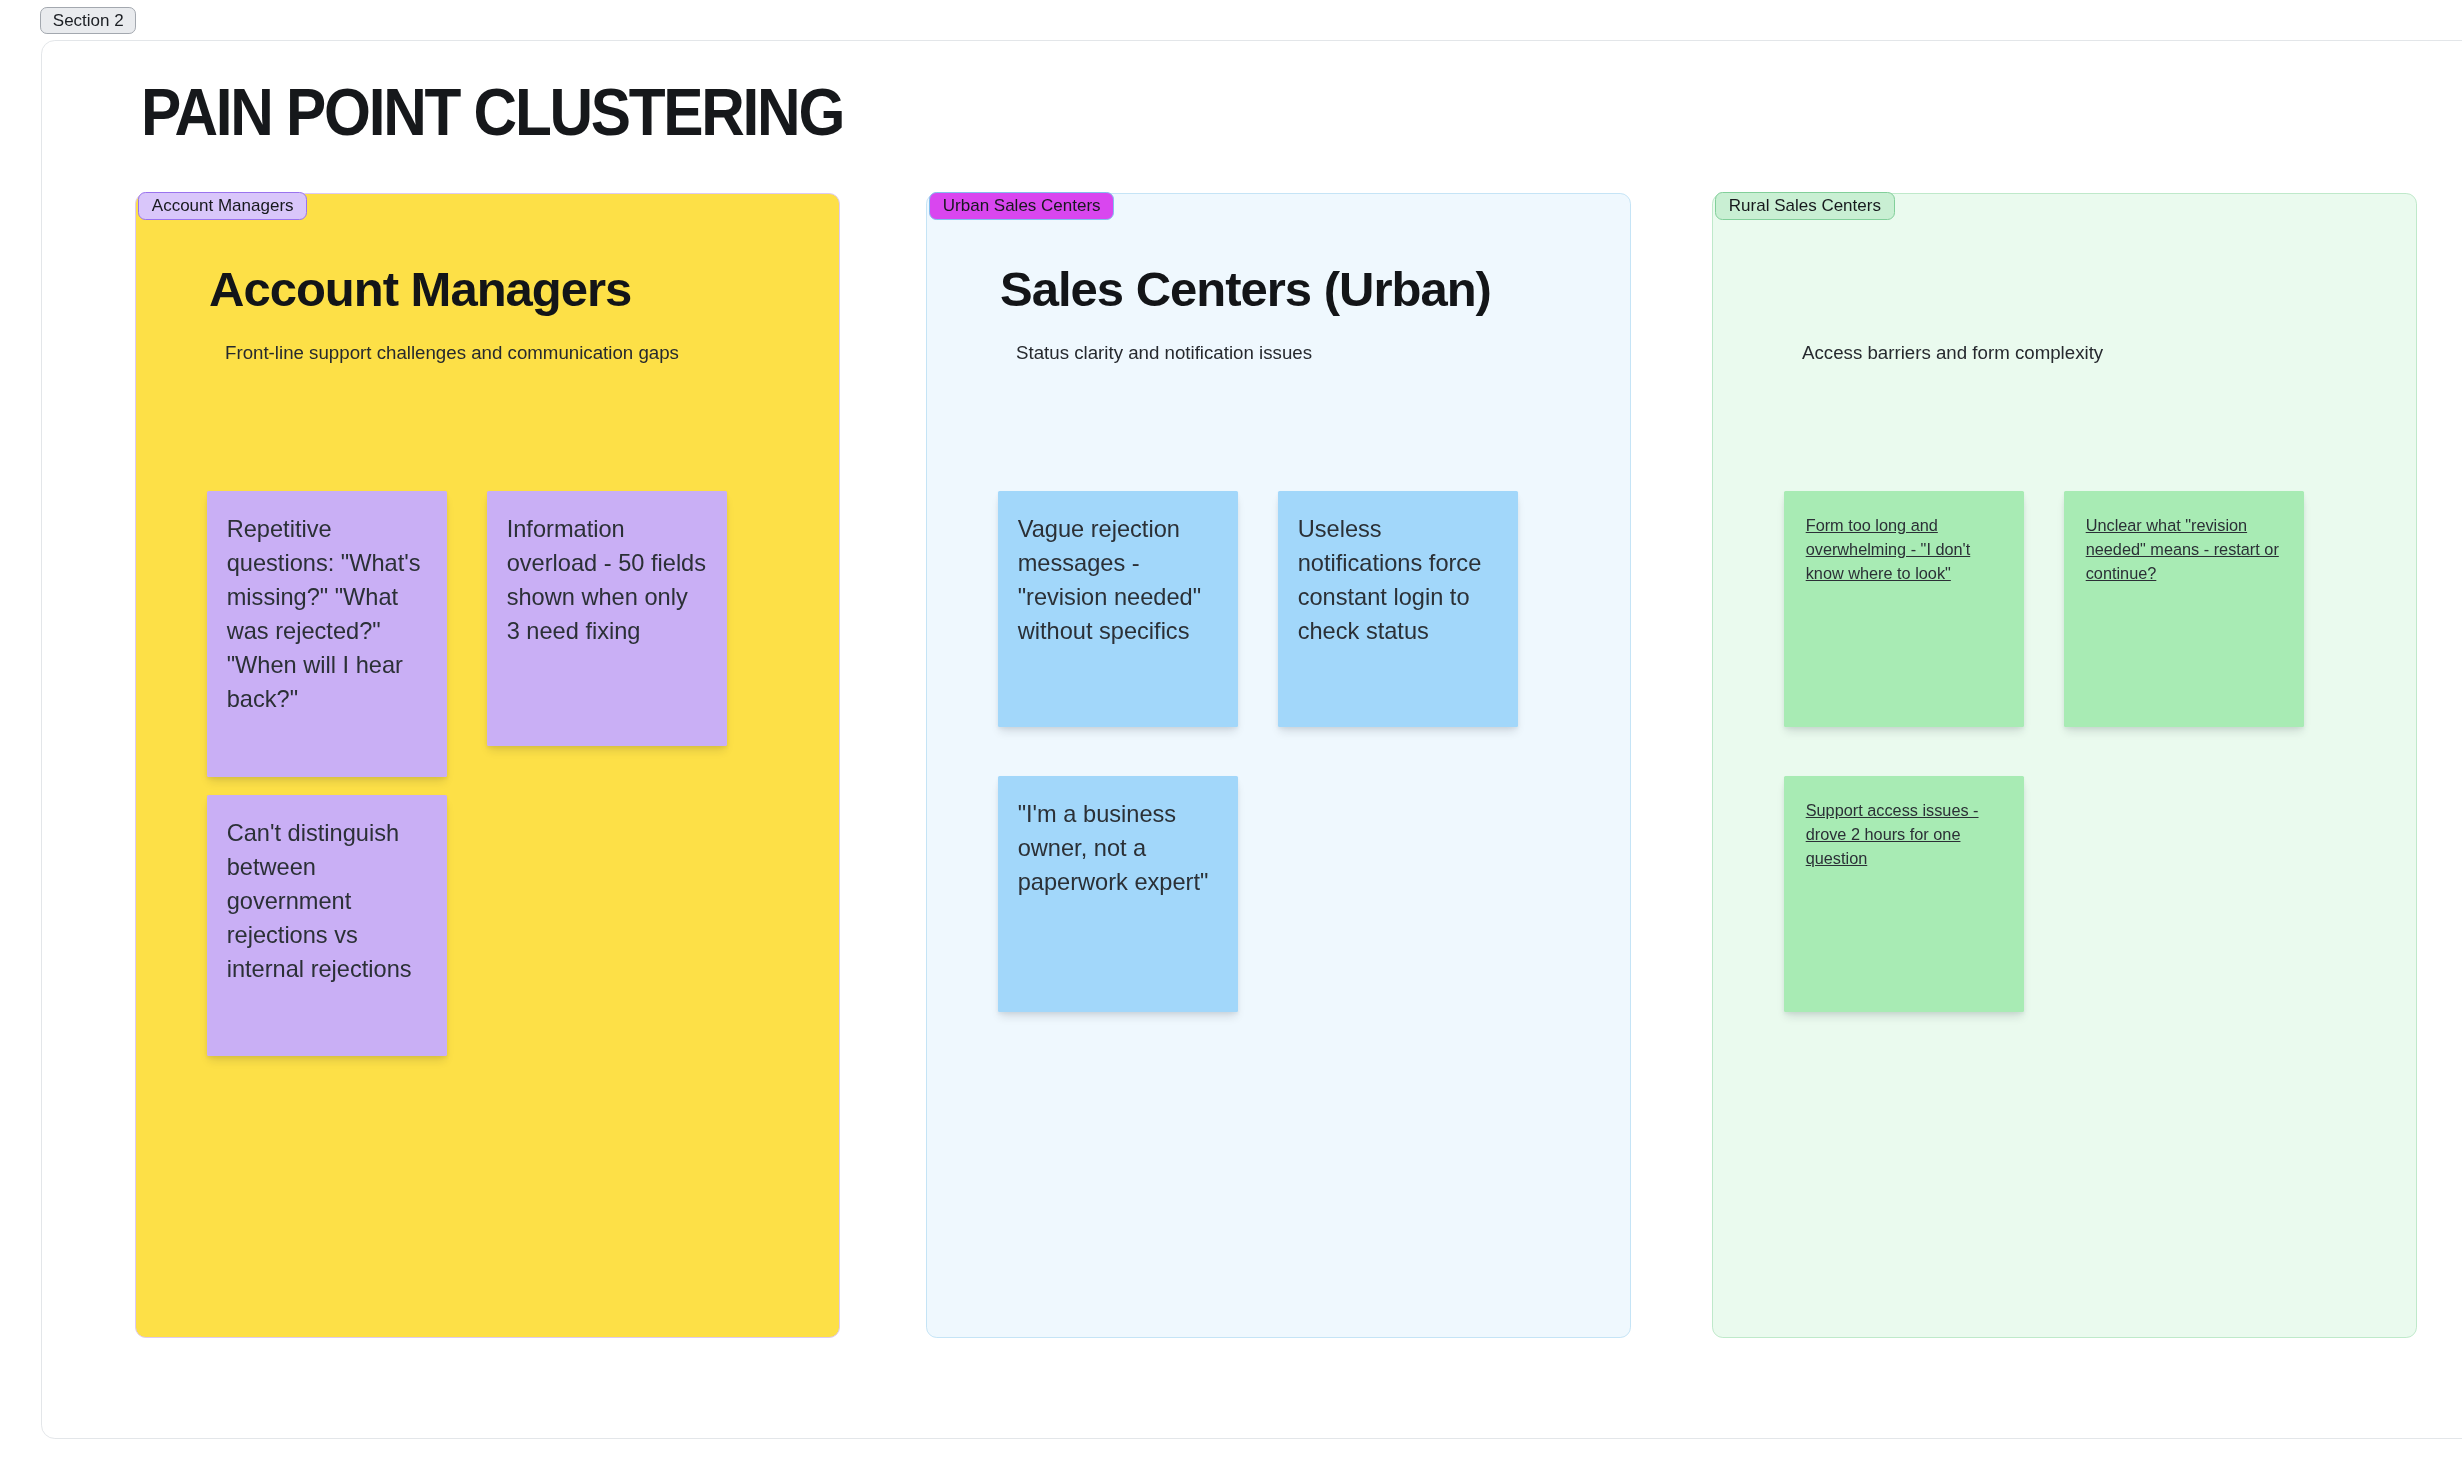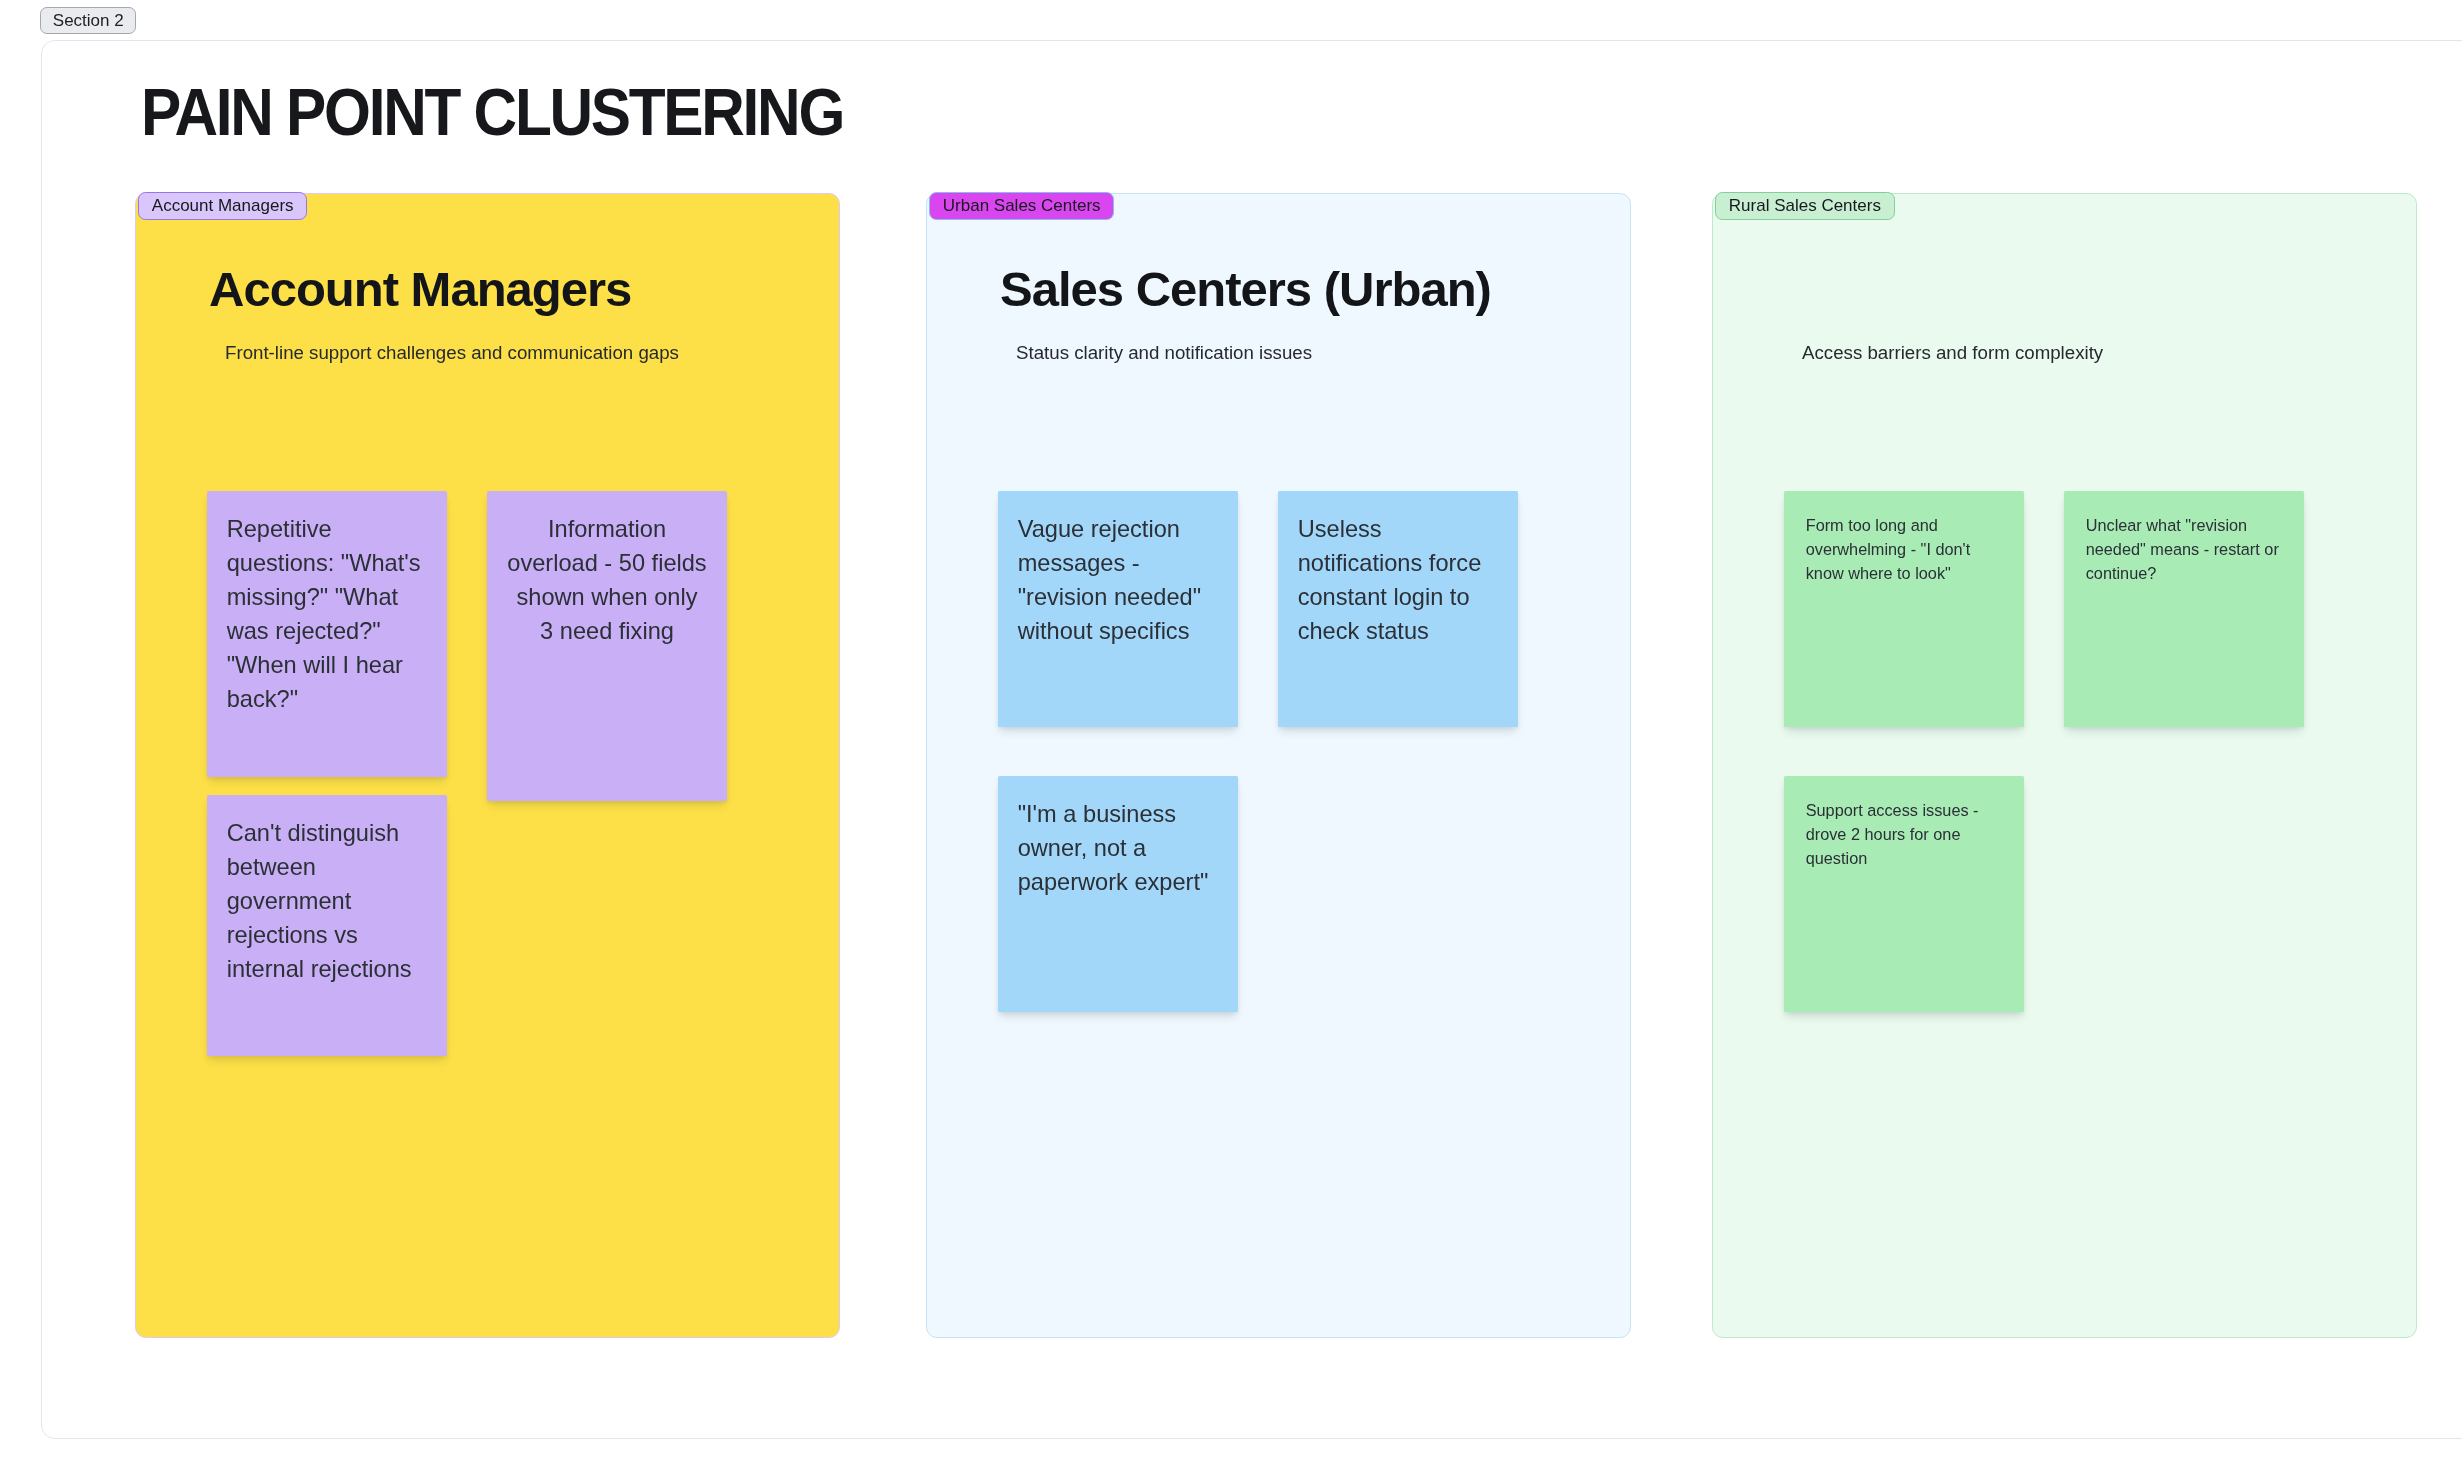--- a/index.html
+++ b/index.html
@@ -83,24 +83,24 @@
     font-size: 23.6px; line-height: 34px; color: #2b3036;
     box-shadow: 0 6.9px 8.9px -2px rgba(20,30,50,0.13), 0 2px 3.9px rgba(20,30,50,0.06);
     overflow: hidden;
   }
   .col1 { left: 71px; }
   .col2 { left: 351px; }
   .row1 { top: 297px; }
 
   .f1 .note { background: #c9aff5; }
   .f2 .note { background: #a2d7fa; }
-  .f3 .note { background: #a8ebb4; }
+  .f3 .note { background: #a8ebb4; text-decoration: underline; }
 
   .f1 .n1 { height: 286px; }
-  .f1 .n2 { height: 310px; text-align: center; }
+  .f1 .n2 { height: 255px; }
   .f1 .n3 { top: 601px; height: 261px; }
 
   .f2 .n1, .f2 .n2 { height: 236px; }
   .f2 .n3 { top: 582px; height: 236px; }
 
   .f3 .n1, .f3 .n2 { height: 236px; }
   .f3 .n3 { top: 582px; height: 236px; }
 
   .f3 .note { font-size: 16.3px; line-height: 24px; padding: 21.7px 21.7px; }
 </style>

